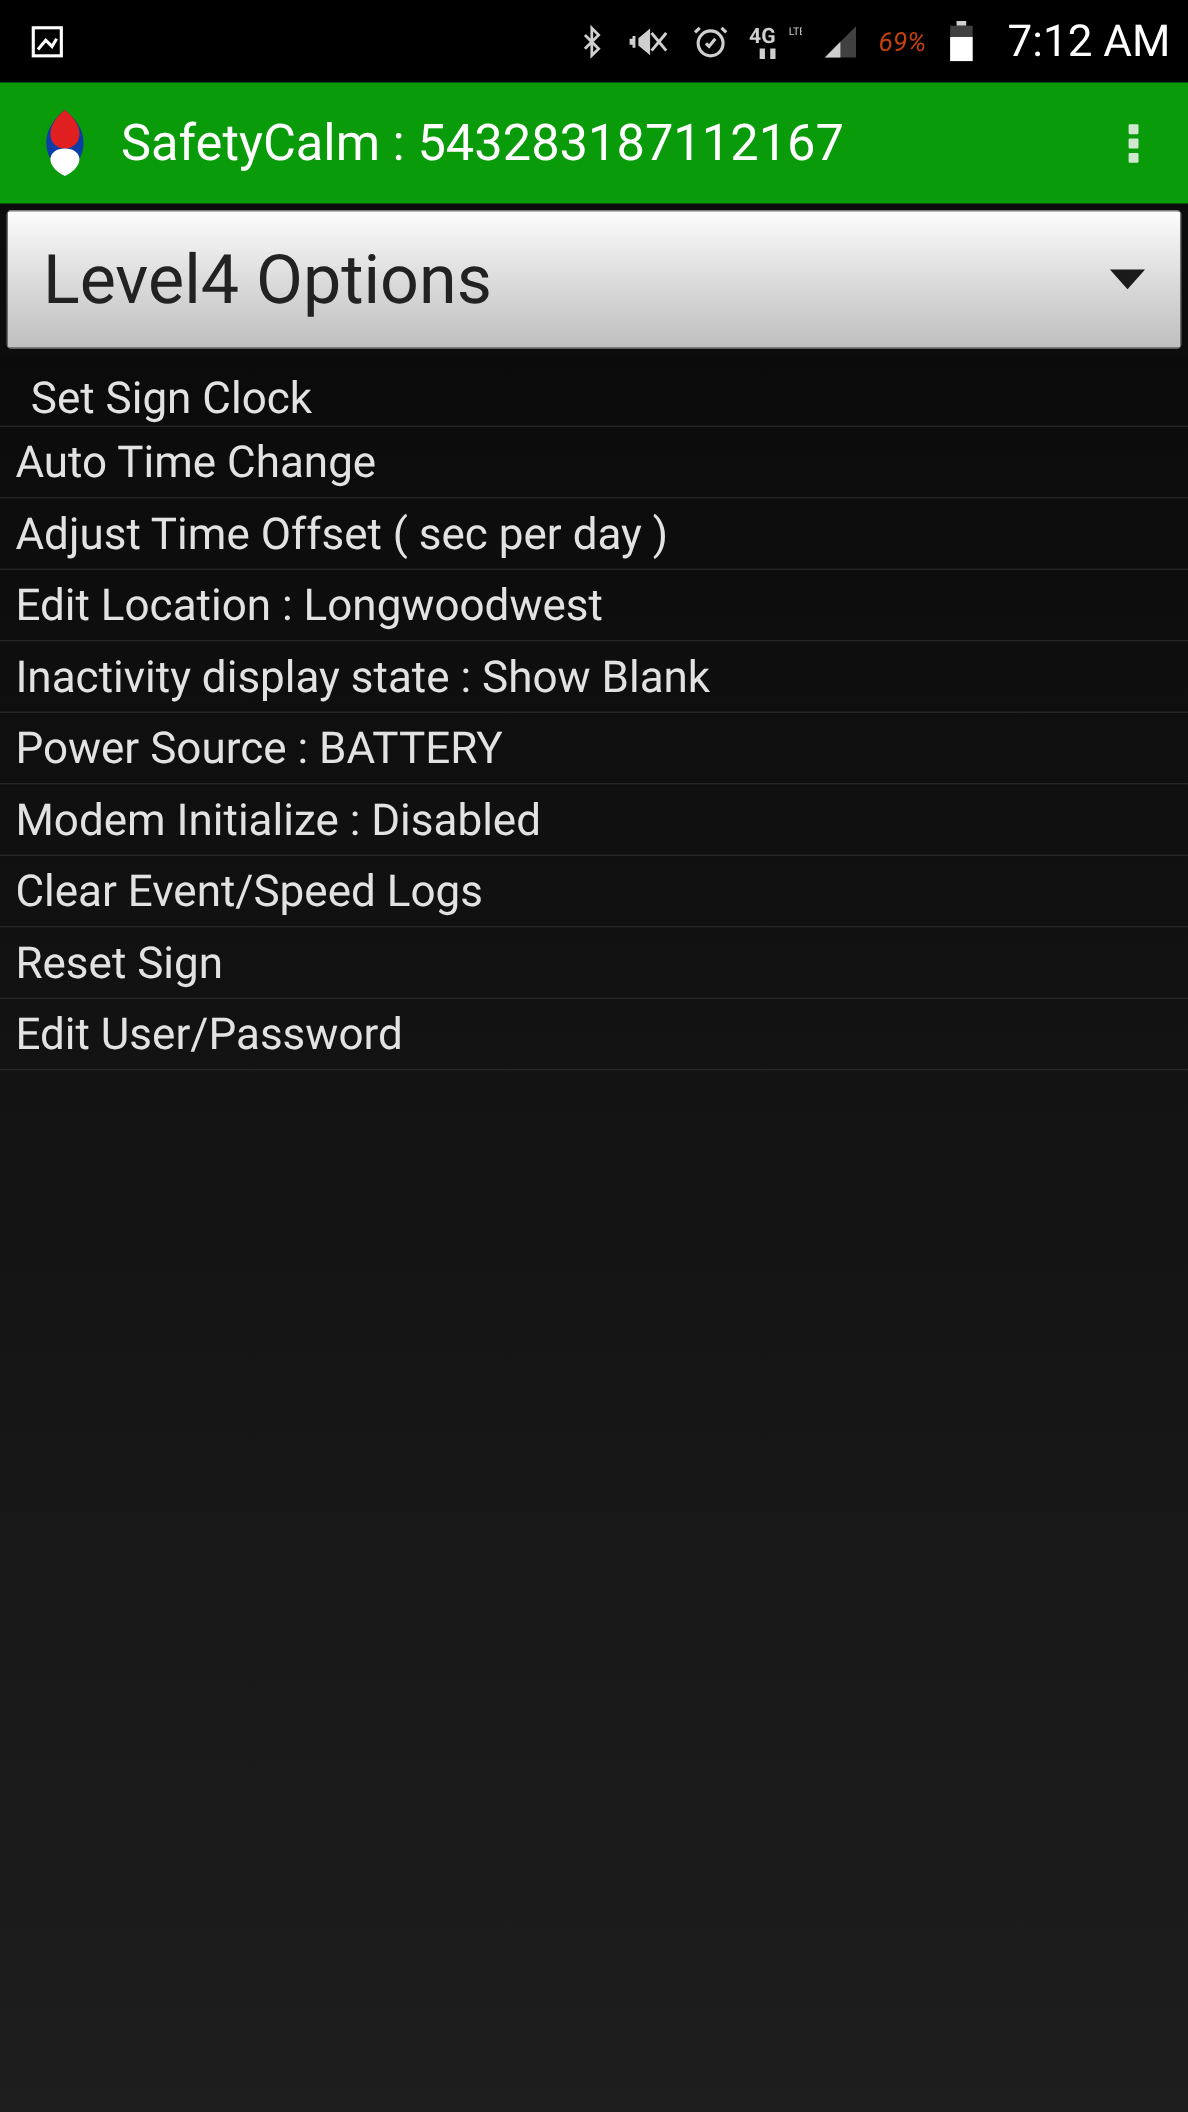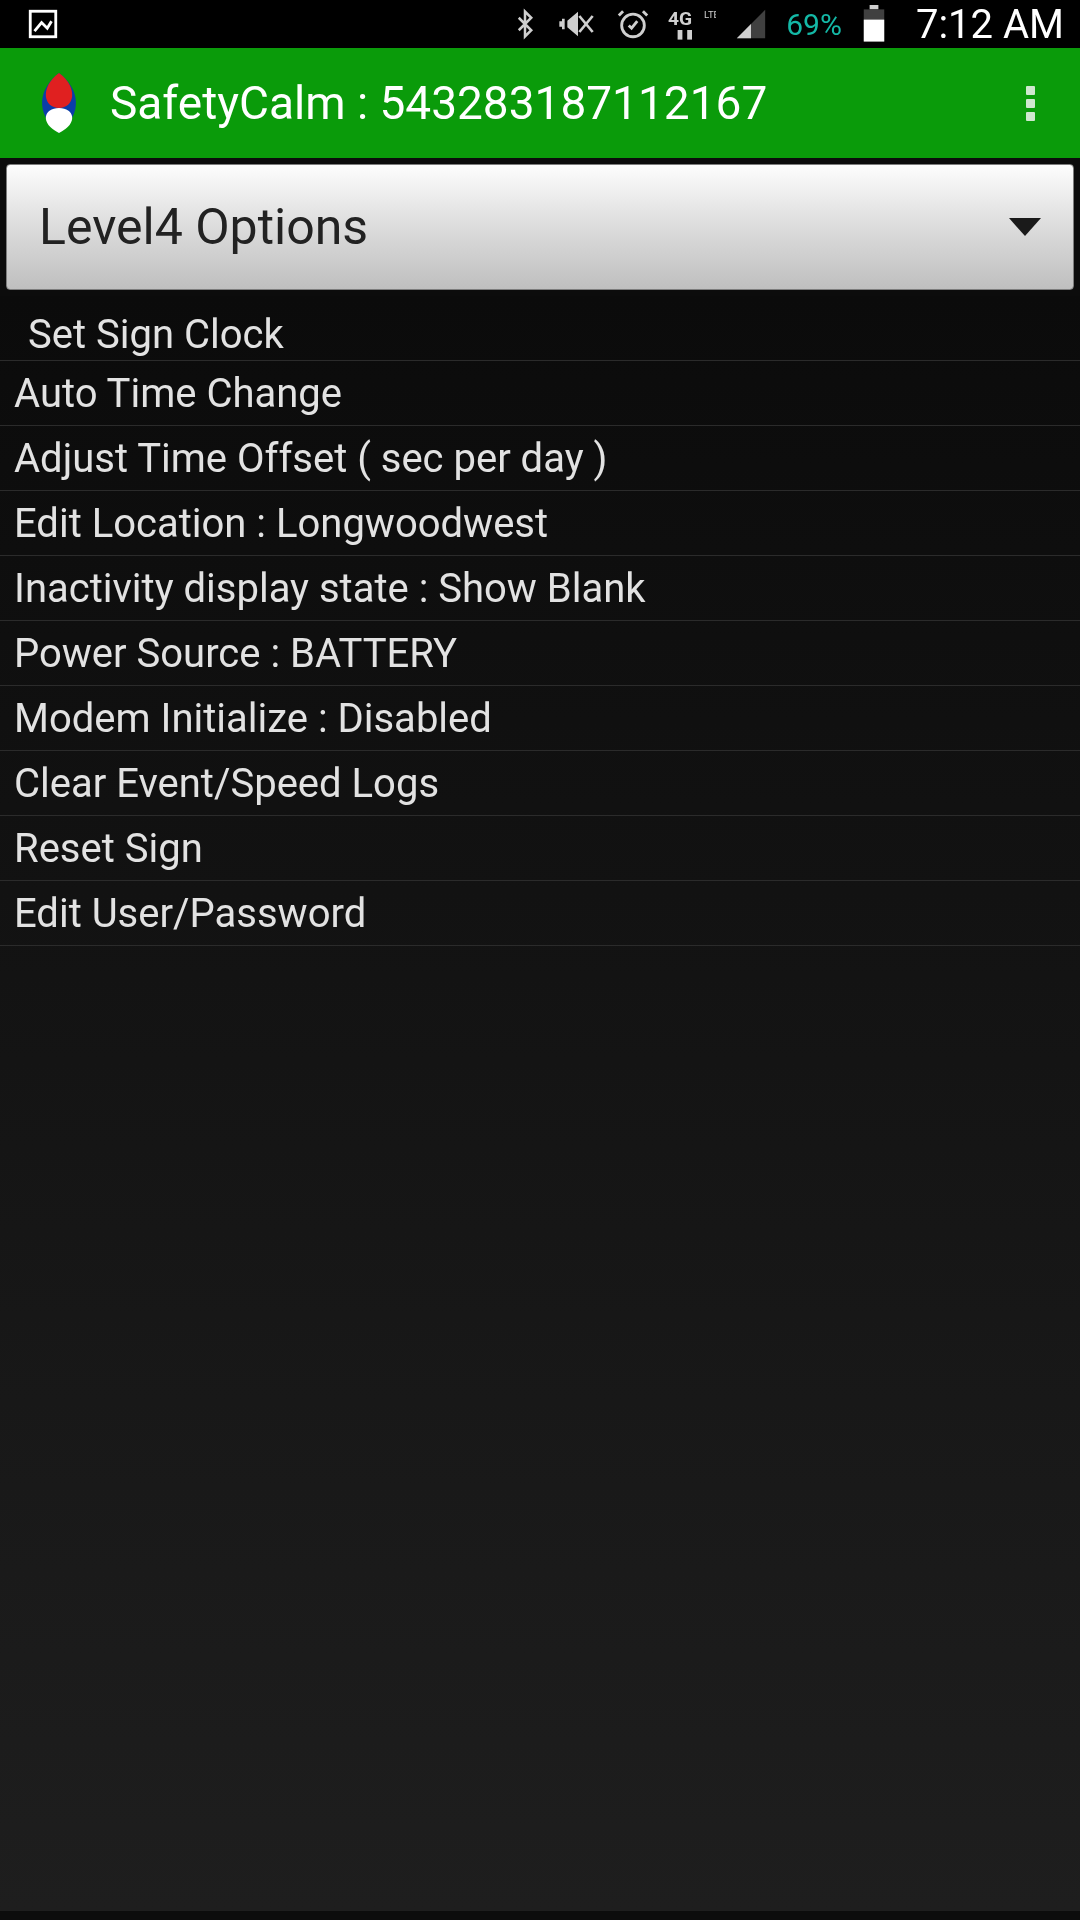--- a/index.html
+++ b/index.html
@@ -6,42 +6,43 @@
     html, body {
       width: 1080px;
       height: 1920px;
       font-family: Roboto, Arial, sans-serif;
       background: #0c0c0c;
       overflow: hidden;
     }
 
     
     .status-bar {
-      height: 48px;
+      height: 75px;
       background: #000;
       display: flex;
       align-items: center;
       padding: 0 16px 0 26px;
       color: #fff;
     }
     .status-left, .status-right {
       display: flex;
       align-items: center;
       gap: 18px;
     }
     .status-spacer { flex: 1; }
     .clock {
       font-size: 40px;
       color: #fff;
       margin-left: 10px;
       font-weight: 400;
     }
     .battery-pct {
-      font-size: 30px;
-      color: #14b8a6;
+      font-size: 24px;
+      color: #c2410c;
+      font-style: italic;
     }
     .status-icon svg { display: block; }
 
     
     .app-bar {
       height: 110px;
       background: #0a9b0a;
       display: flex;
       align-items: center;
       padding: 0 0 0 24px;
@@ -79,21 +80,21 @@
       height: 126px;
       background: linear-gradient(#fdfdfd, #dcdcdc 50%, #bfbfbf);
       border: 1px solid #7d7d7d;
       border-radius: 4px;
       display: flex;
       align-items: center;
       padding: 0 32px;
       cursor: pointer;
     }
     .spinner-label {
-      font-size: 50px;
+      font-size: 62px;
       color: #222;
       flex: 1;
     }
     .spinner-caret {
       width: 0; height: 0;
       border-left: 16px solid transparent;
       border-right: 16px solid transparent;
       border-top: 18px solid #1a1a1a;
     }
 

